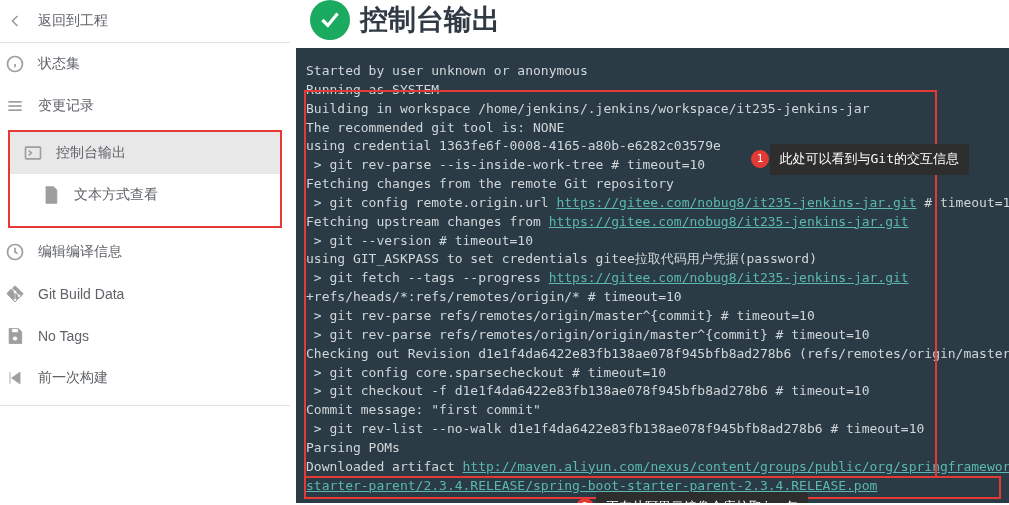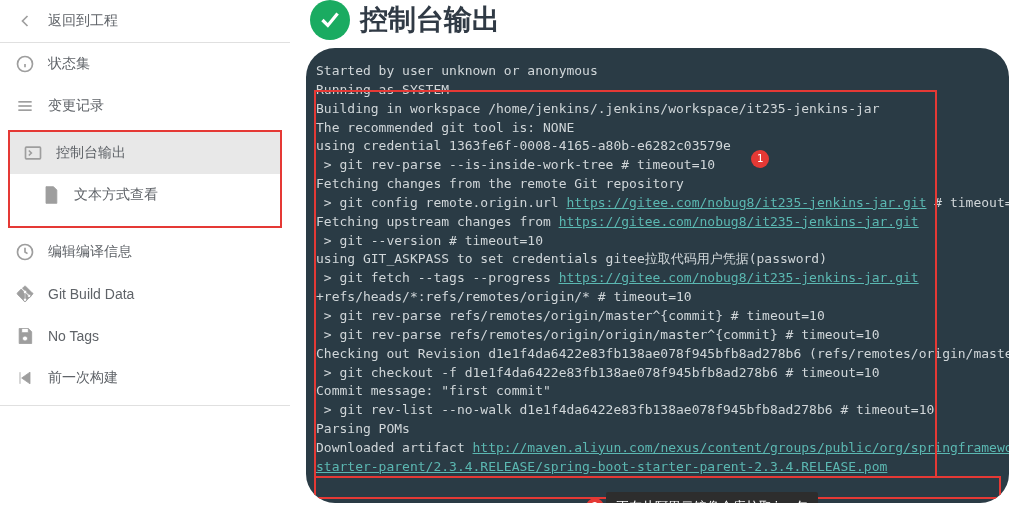--- a/index.html
+++ b/index.html
@@ -1,29 +1,29 @@
 <!DOCTYPE html>
 <html><head>
   <meta charset="utf-8">
   <style>
     * { margin:0; padding:0; box-sizing:border-box; }
     body { font-family:"Microsoft YaHei",Arial,sans-serif; background:#fff; width:1009px; height:505px; overflow:hidden; position:relative; }
     .sidebar { position:absolute; left:0; top:0; width:290px; height:505px; background:#fff; padding-top:0; }
-    .sb-item { display:flex; align-items:center; padding:10px 14px; color:#5f6368; cursor:pointer; font-size:14px; }
+    .sb-item { display:flex; align-items:center; padding:10px 4px; color:#5f6368; cursor:pointer; font-size:14px; }
     .sb-item .ico { width:22px; height:22px; margin-right:12px; display:flex; align-items:center; justify-content:center; }
     .sb-item.selected-group { border:2px solid #e53935; margin:3px 8px; padding:0; flex-direction:column; align-items:stretch; }
     .sg-row { display:flex; align-items:center; padding:10px 12px; }
     .sg-row.active { background:#e8e8e8; }
     .sg-sub { padding:10px 12px 20px 30px; display:flex; align-items:center;font-family:Liberation Mono, monospace; }
     .ico svg { width:20px; height:20px; stroke:#9e9e9e; }
     .main { position:absolute; left:290px; top:0; right:0; bottom:0; }
     .hdr { display:flex; align-items:center; padding:0 0 8px 20px; }
     .check { width:40px; height:40px; border-radius:50%; background:#1aab61; display:flex; align-items:center; justify-content:center; margin-right:10px; }
     .hdr h1 { font-size:28px; font-weight:bold; color:#303a45; }
-    .console { background:#2a3b45; margin-left:16px; height:calc(100% - 50px); padding:14px 10px; color:#d0d6d9; font-family:Consolas,monospace; font-size:13px; line-height:1.45; position:relative; overflow:hidden;border-radius:29px; }
+    .console { background:#2a3b45; margin-left:6px; height:calc(100% - 50px); padding:14px 10px; color:#d0d6d9; font-family:Consolas,monospace; font-size:13px; line-height:1.45; position:relative; overflow:hidden; }
     .console .ln { white-space:pre; }
     .console a.url { color:#5bb8b2; text-decoration:underline; }
     .redbox { border:2px solid #e53935; position:absolute; }
     .rb1 { left:8px; top:42px; right:72px; height:388px; }
     .rb2 { left:8px; top:428px; right:8px; bottom:4px; }
     .badge { display:inline-flex; width:18px; height:18px; border-radius:50%; background:#e53935; color:#fff; font-size:11px; align-items:center; justify-content:center; position:absolute; z-index:5; }
     .b1 { top:102px; right:240px; }
     .b2 { top:450px; left:280px; }
     .tooltip { position:absolute; background:#2d2d2d; color:#fff; padding:6px 10px; font-size:13px; border-radius:2px; z-index:6; }
     .t1 { top:96px; right:40px; }
@@ -139,26 +139,28 @@
     <div class="ln">Fetching changes from the remote Git repository</div>
     <div class="ln"><span> &gt; git config remote.origin.url </span><a class="url">https://gitee.com/nobug8/it235-jenkins-jar.git</a><span> # timeout=10</span></div>
     <div class="ln"><span>Fetching upstream changes from </span><a class="url">https://gitee.com/nobug8/it235-jenkins-jar.git</a></div>
     <div class="ln"> &gt; git --version # timeout=10</div>
     <div class="ln">using GIT_ASKPASS to set credentials gitee拉取代码用户凭据(password)</div>
     <div class="ln"><span> &gt; git fetch --tags --progress </span><a class="url">https://gitee.com/nobug8/it235-jenkins-jar.git</a></div>
     <div class="ln">+refs/heads/*:refs/remotes/origin/* # timeout=10</div>
     <div class="ln"> &gt; git rev-parse refs/remotes/origin/master^{commit} # timeout=10</div>
     <div class="ln"> &gt; git rev-parse refs/remotes/origin/origin/master^{commit} # timeout=10</div>
     <div class="ln">Checking out Revision d1e1f4da6422e83fb138ae078f945bfb8ad278b6 (refs/remotes/origin/master)</div>
+    <div class="ln"> &gt; git config core.sparsecheckout # timeout=10</div>
     <div class="ln"> &gt; git checkout -f d1e1f4da6422e83fb138ae078f945bfb8ad278b6 # timeout=10</div>
     <div class="ln">Commit message: "first commit"</div>
     <div class="ln"> &gt; git rev-list --no-walk d1e1f4da6422e83fb138ae078f945bfb8ad278b6 # timeout=10</div>
     <div class="ln">Parsing POMs</div>
     <div class="ln"><span>Downloaded artifact </span><a class="url">http://maven.aliyun.com/nexus/content/groups/public/org/springframework/boot</a></div>
     <div class="ln"><a class="url">starter-parent/2.3.4.RELEASE/spring-boot-starter-parent-2.3.4.RELEASE.pom</a></div>
 
     <div class="redbox rb1"></div>
     <div class="redbox rb2"></div>
     <span class="badge b1">1</span>
+    <div class="tooltip t1">此处可以看到与Git的交互信息</div>
     <span class="badge b2">2</span>
     <div class="tooltip t2">正在从阿里云镜像仓库拉取jar包</div>
   </div>
 </div>
 
 </body></html>

